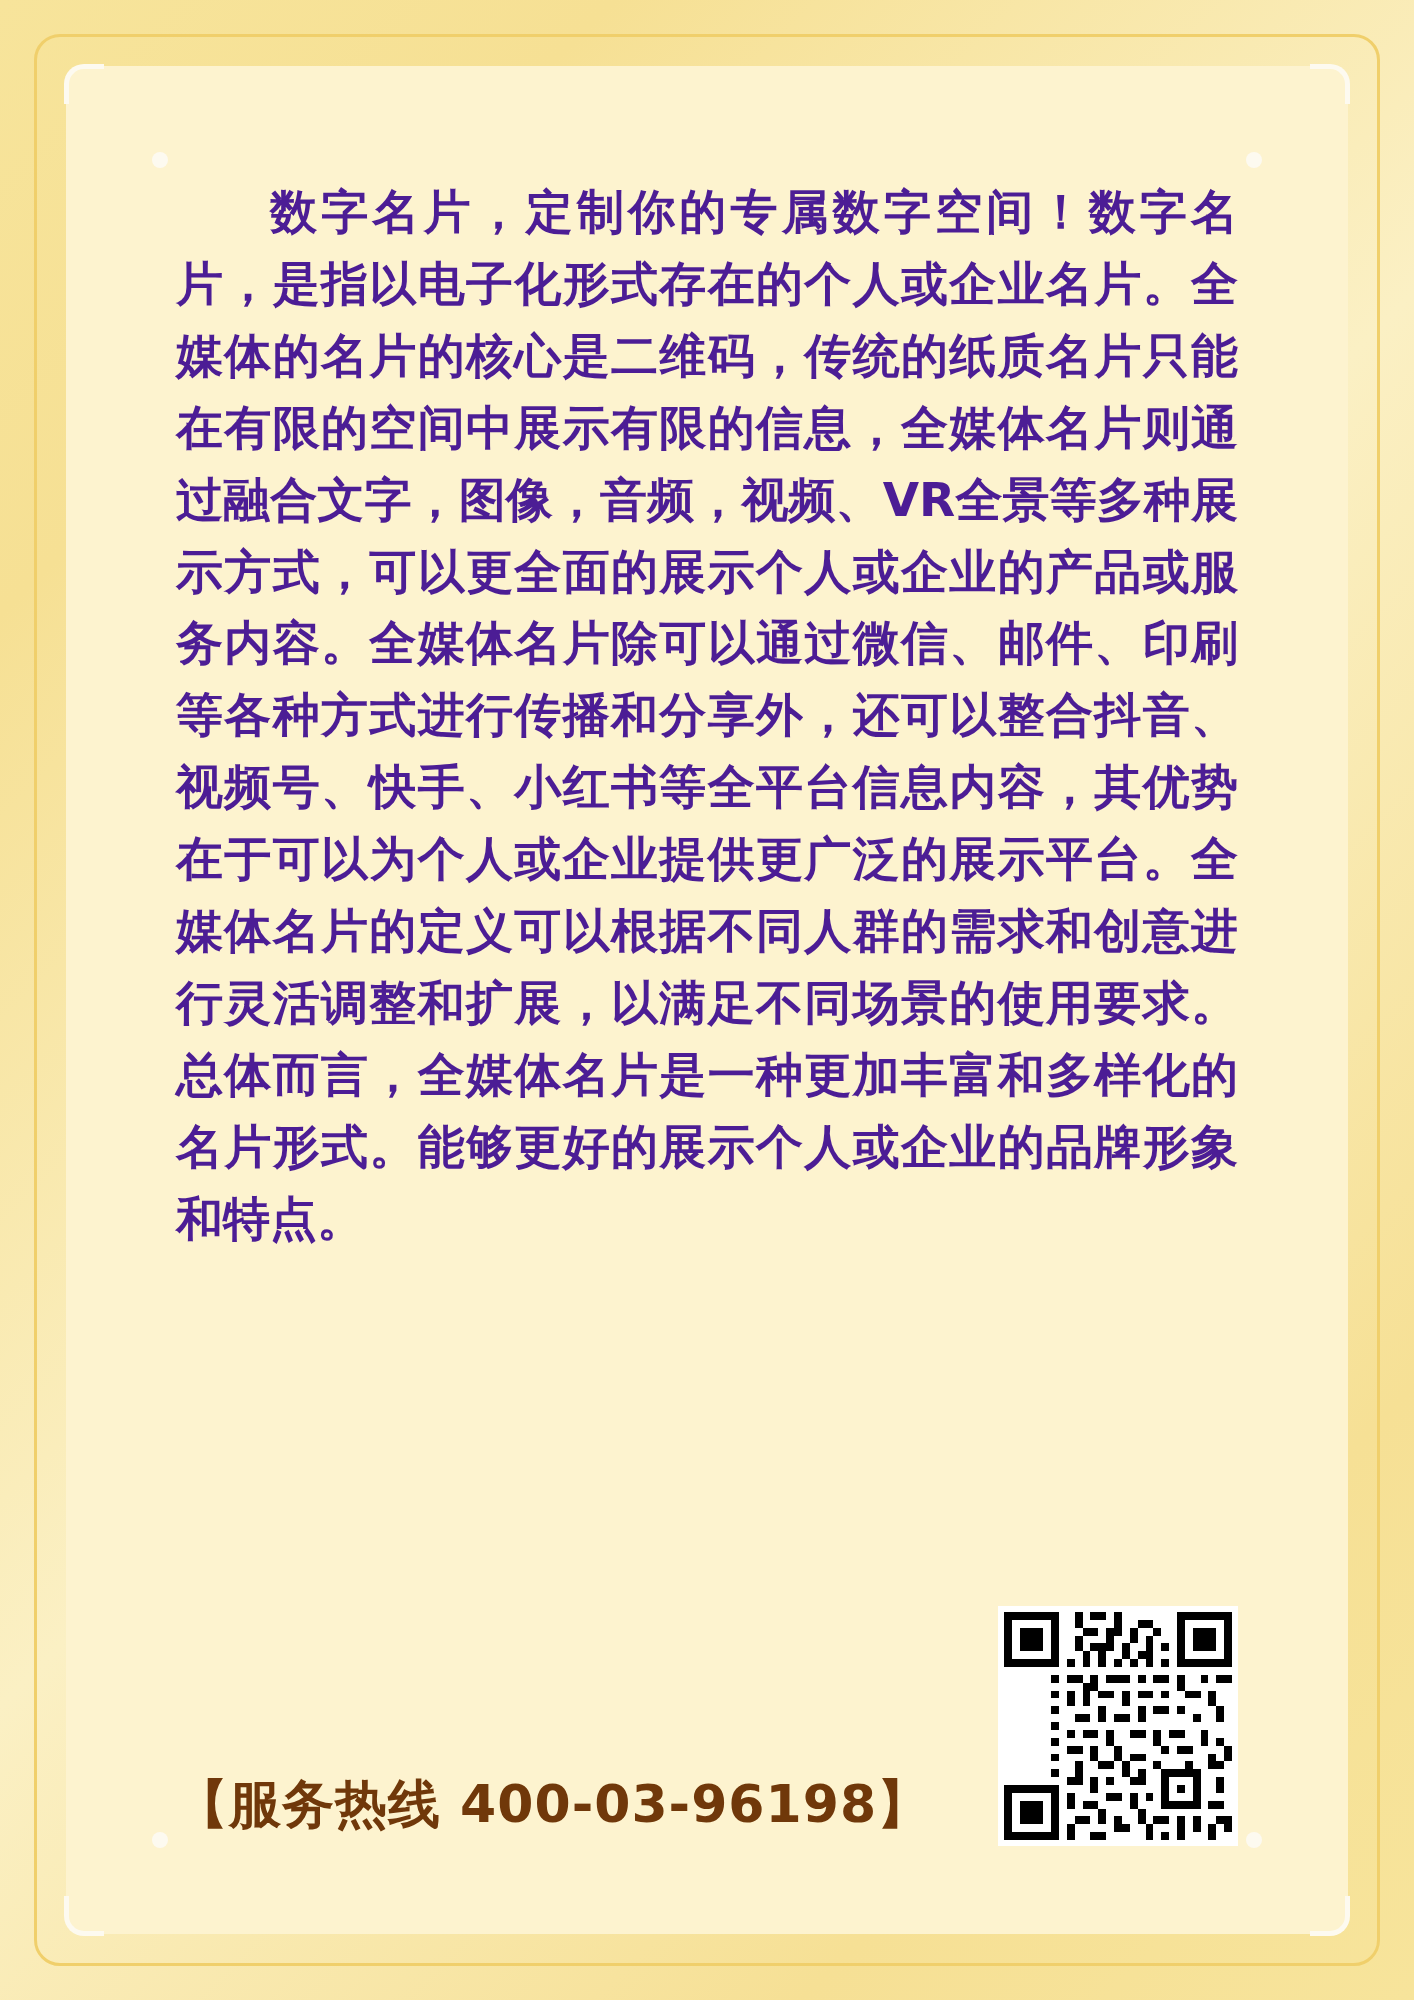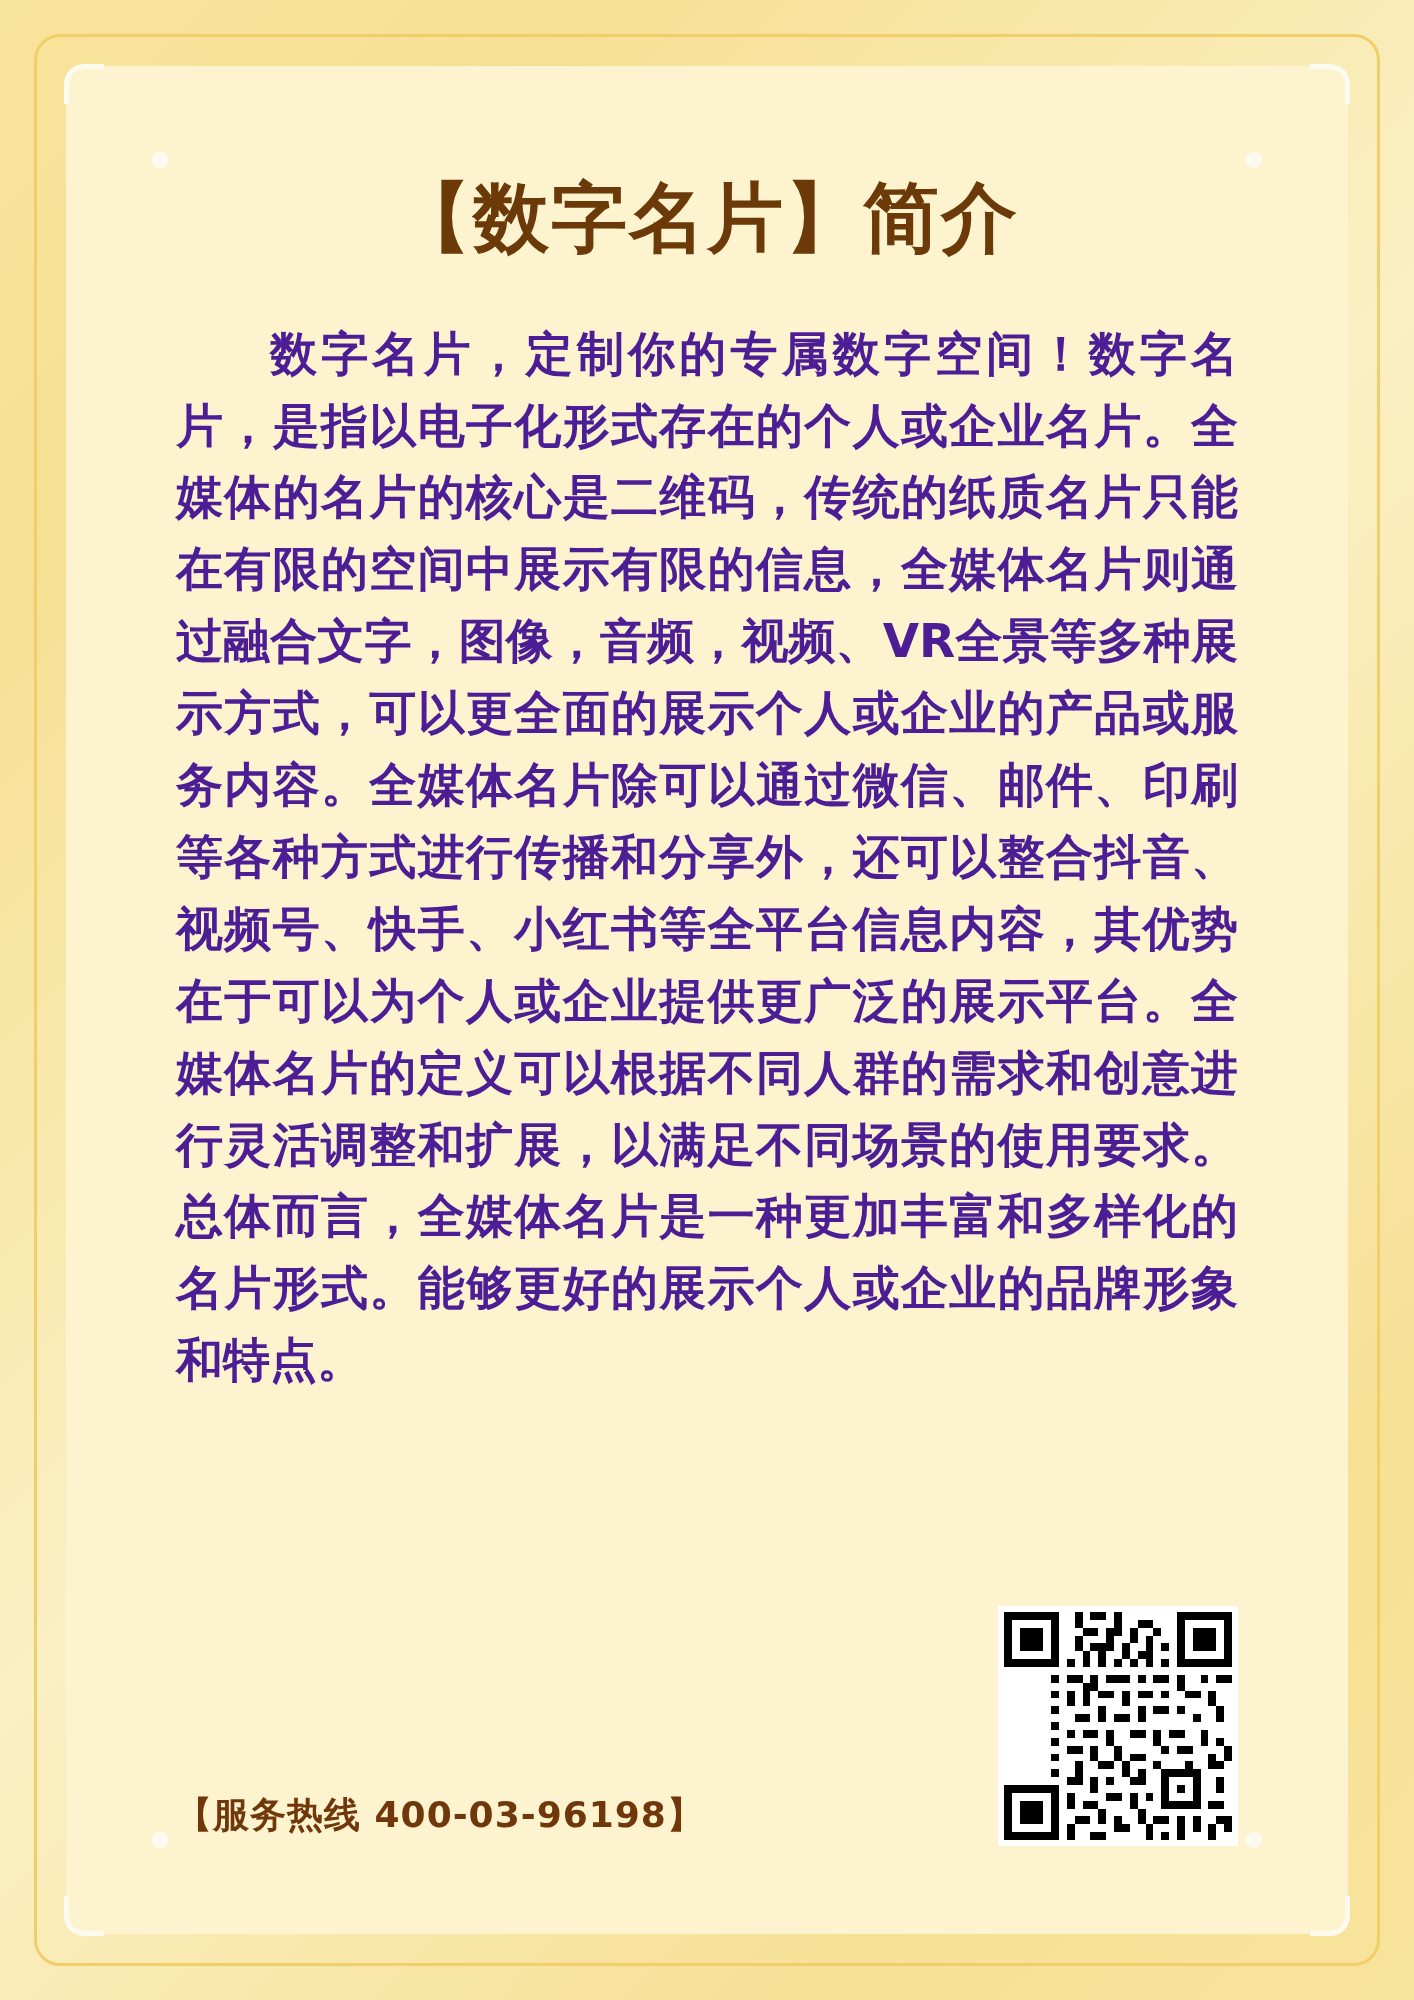--- a/index.html
+++ b/index.html
@@ -104,21 +104,21 @@
     position: absolute;
     left: 110px;
     right: 110px;
     bottom: 88px;
     display: flex;
     align-items: flex-end;
     justify-content: space-between;
   }
 
   .hotline {
-    font-size: 36px;
+    font-size: 52px;
     font-weight: bold;
     color: #70380a;
     letter-spacing: 1px;
     white-space: nowrap;
     padding-bottom: 6px;
   }
 
   .qr {
     width: 240px;
     height: 240px;
@@ -135,21 +135,20 @@
 <div class="poster">
   <div class="outer-frame"></div>
 
   <div class="card">
     <span class="corner tl"></span>
     <span class="corner tr"></span>
     <span class="corner bl"></span>
     <span class="corner br"></span>
 
     <div class="content">
-      <h1 class="title">【数字名片】简介</h1>
       <p class="body-text">数字名片，定制你的专属数字空间！数字名片，是指以电子化形式存在的个人或企业名片。全媒体的名片的核心是二维码，传统的纸质名片只能在有限的空间中展示有限的信息，全媒体名片则通过融合文字，图像，音频，视频、VR全景等多种展示方式，可以更全面的展示个人或企业的产品或服务内容。全媒体名片除可以通过微信、邮件、印刷等各种方式进行传播和分享外，还可以整合抖音、视频号、快手、小红书等全平台信息内容，其优势在于可以为个人或企业提供更广泛的展示平台。全媒体名片的定义可以根据不同人群的需求和创意进行灵活调整和扩展，以满足不同场景的使用要求。总体而言，全媒体名片是一种更加丰富和多样化的名片形式。能够更好的展示个人或企业的品牌形象和特点。</p>
     </div>
 
     <div class="footer-row">
       <div class="hotline">【服务热线 400-03-96198】</div>
       <div class="qr">
         <svg width="228" height="228" viewBox="0 0 29 29" shape-rendering="crispEdges">
           <rect width="29" height="29" fill="#ffffff"></rect>
           <g fill="#000000">
 

